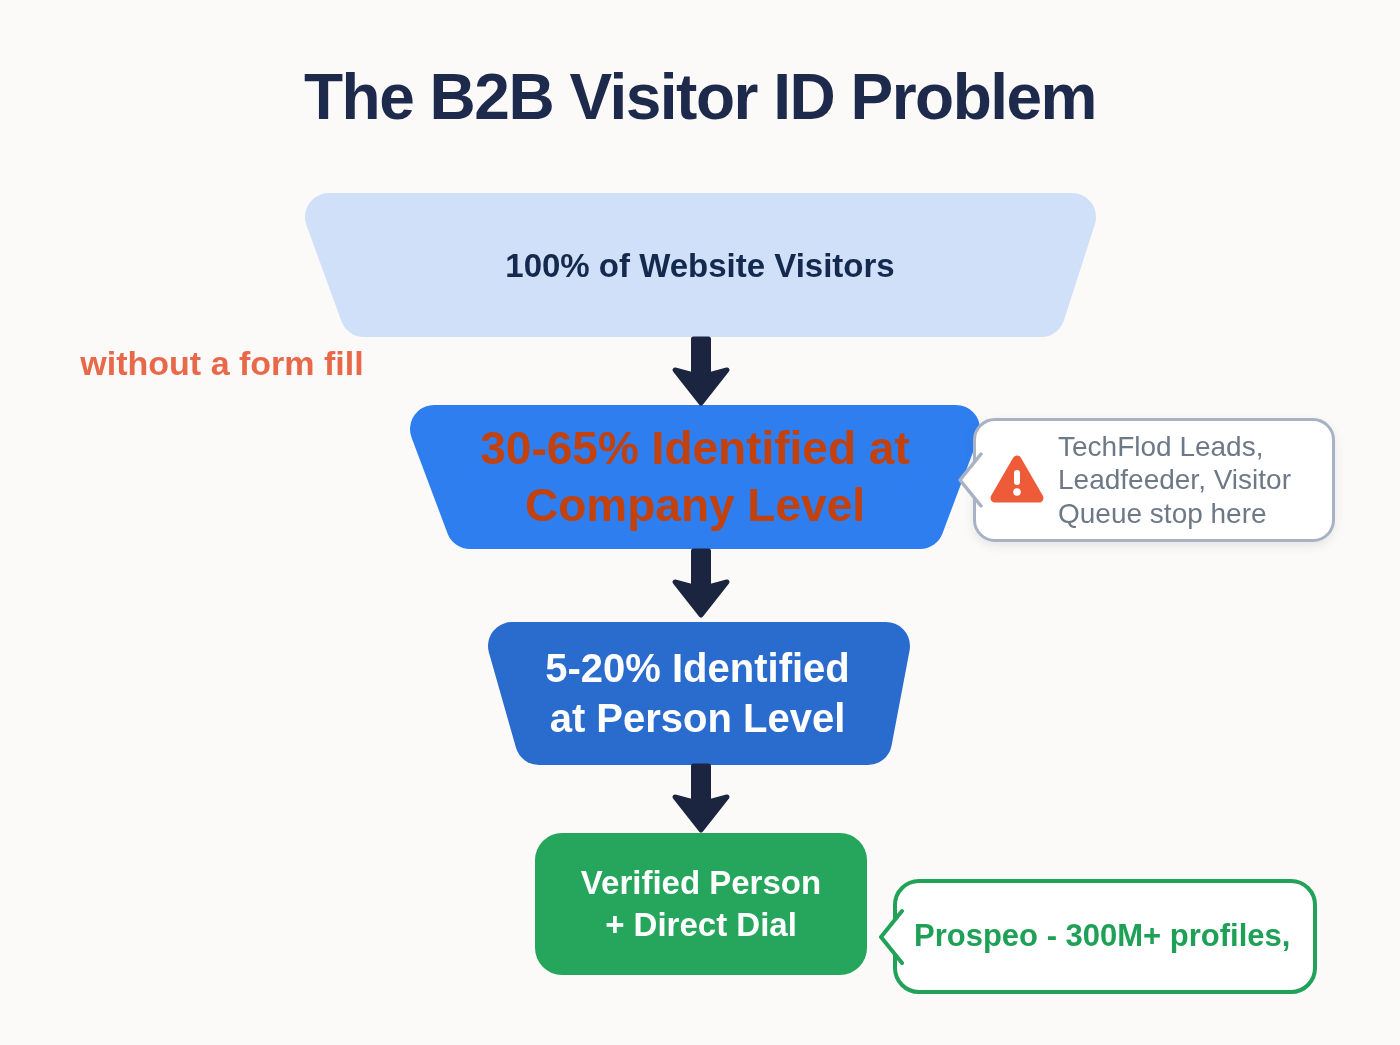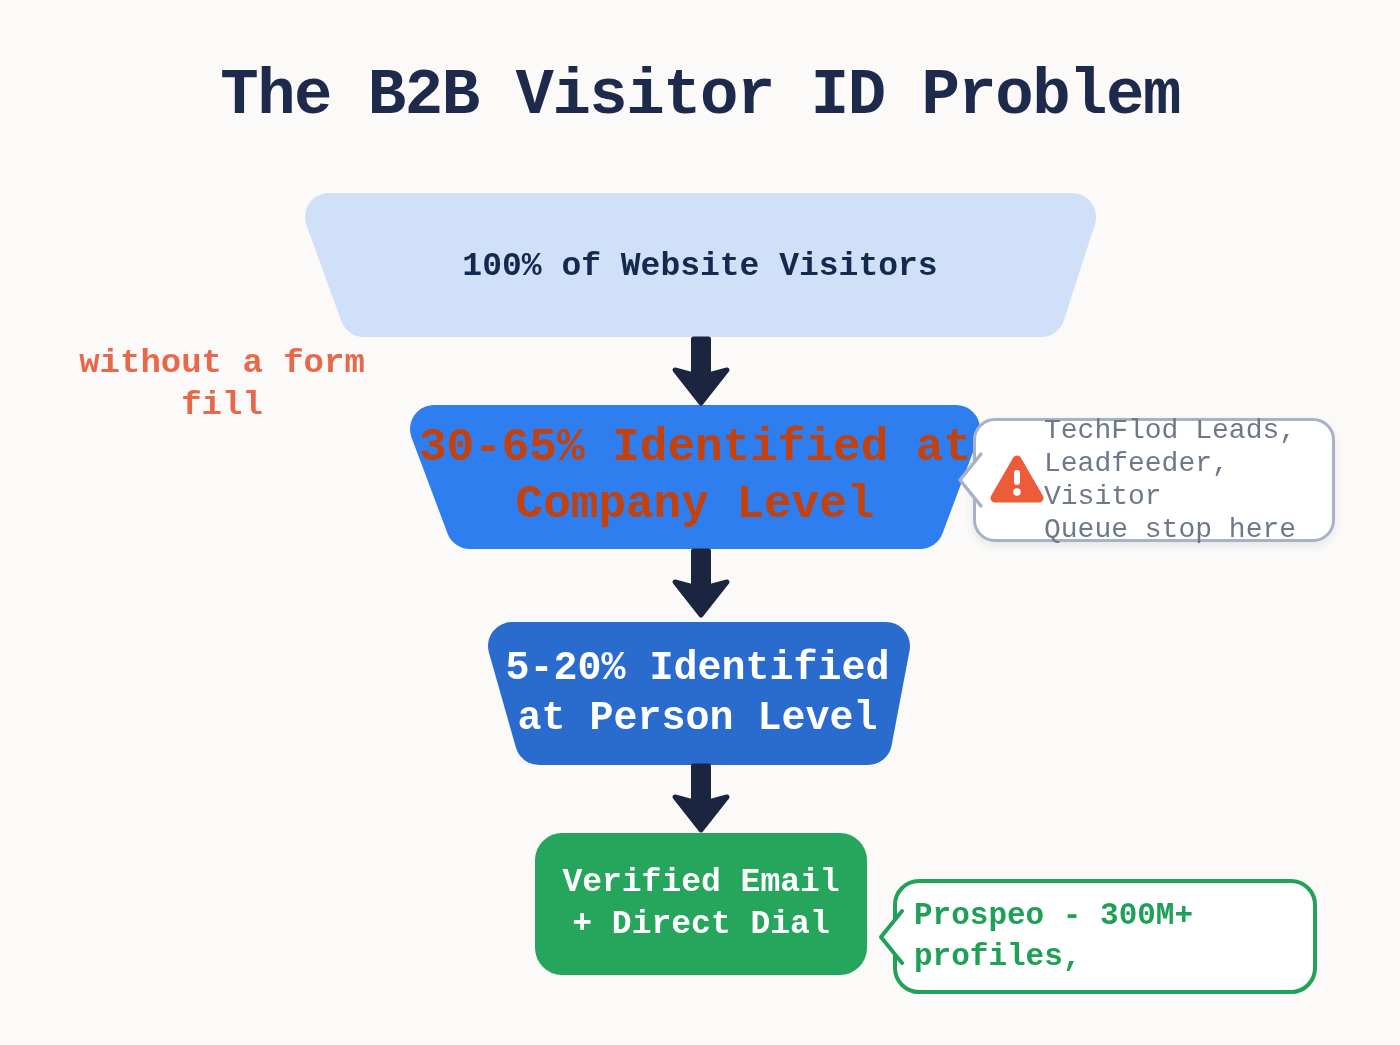--- a/index.html
+++ b/index.html
@@ -1,19 +1,19 @@
 <!DOCTYPE html>
 <html><head>
 <meta charset="utf-8">
 <style>
   html,body { margin:0; padding:0; background:#fbfaf8; }
   .page {
     position:relative; width:1400px; height:1045px;
     background:#fbfaf8; overflow:hidden;
-    font-family:Liberation Mono, monospace;
+    font-family:Liberation Sans, sans-serif;
   }
   .title {
     position:absolute; top:60px; left:0; width:100%;
     text-align:center; font-size:64px; font-weight:bold;
     letter-spacing:-1.5px; color:#1e2a4c;
   }
   svg.layer { position:absolute; left:0; top:0; }
   .stage-label {
     position:absolute; display:flex; flex-direction:column;
     justify-content:center; align-items:center; 
@@ -29,21 +29,21 @@
     line-height:1.24; color:#e8684a;
   }
   .callout {
     position:absolute; background:#ffffff; box-sizing:border-box;
     display:flex; align-items:center;
   }
   #callout-company {
     left:973px; top:418px; width:362px; height:124px;
     border:3.5px solid #a8b2c4; border-radius:22px;
     box-shadow:0 4px 10px rgba(40,60,100,0.10);
-    padding-left:14px; gap:0;
+    padding-left:14px; gap:14px;
     font-size:28px; color:#6e7988; line-height:1.18; font-weight:normal;
   }
   #callout-prospeo {
     left:893px; top:843px; width:424px; height:115px;
     border:4px solid #21a258; border-radius:26px;
     padding-left:17px;
     font-size:31px; font-weight:bold; color:#1ea157; line-height:1.32;margin-top:36px;
   }
   .tail { position:absolute; left:-21px; top:50%; transform:translateY(-50%); }
   .warn-icon { flex-shrink:0; }
@@ -73,21 +73,21 @@
   </div>
   <div class="stage-label" id="lbl-stage2">
     <span class="line">30-65% Identified at</span>
     <span class="line">Company Level</span>
   </div>
   <div class="stage-label" id="lbl-stage3">
     <span class="line">5-20% Identified</span>
     <span class="line">at Person Level</span>
   </div>
   <div class="stage-label" id="lbl-stage4">
-    <span class="line">Verified Email</span>
+    <span class="line">Verified Person</span>
     <span class="line">+ Direct Dial</span>
   </div>
 
   <div class="side-note">
     <span class="line">without a form fill</span>
   </div>
 
   <div class="callout" id="callout-company">
     <svg class="tail" width="28" height="60" viewBox="0 0 28 60">
       <path d="M26 4 L5 30 L26 56" fill="#ffffff" stroke="#a8b2c4" stroke-width="3.5" stroke-linejoin="round" stroke-linecap="round"></path>

